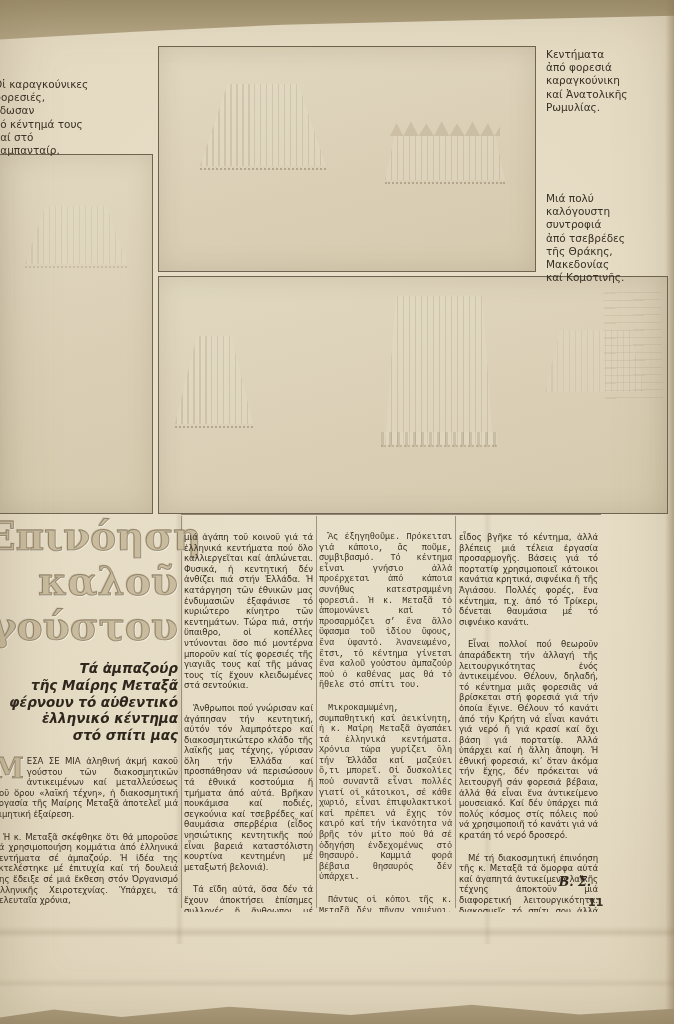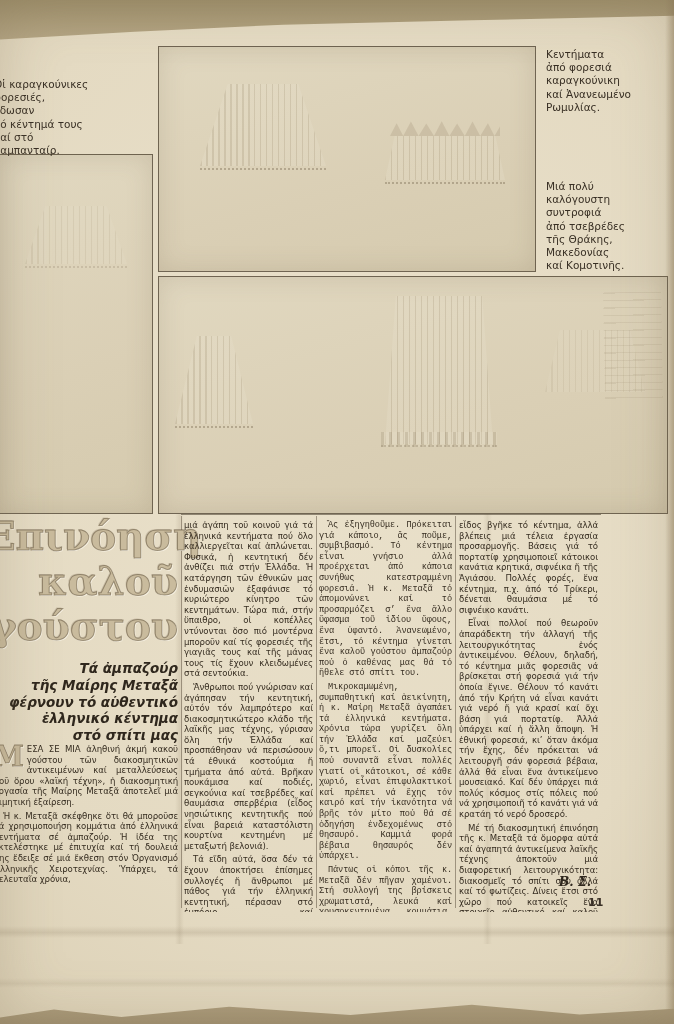--- a/index.html
+++ b/index.html
@@ -56,21 +56,21 @@
     font-family:"DejaVu Serif",serif;font-weight:700;font-size:39px;line-height:45px;
     text-align:right;white-space:pre-line;color:#c9bb9d;
     -webkit-text-stroke:1px rgba(99,84,60,.55);
     text-shadow:1px 1px 0 rgba(255,251,240,.75),-1px -1px 0 rgba(99,84,60,.22);}
   .subhead{position:absolute;left:0px;top:660px;width:178px;
     font-style:italic;font-weight:700;font-size:13.5px;line-height:16.8px;
     text-align:right;white-space:pre-line;color:#2f271d;}
 
   .bodycol{position:absolute;font-size:8.6px;line-height:10.6px;text-align:justify;
     color:#362d21;letter-spacing:-.1px;overflow:hidden;}
-  .bodycol p{margin:0 0 3px 0;}
+  .bodycol p{margin:12px 0 3px 0;}
   .bodycol p.ind{text-indent:9px;}
   .col1{left:-6px;top:744px;width:184px;height:166px;}
   .col2{left:184px;top:520px;width:129px;height:392px;}
   .col3{left:319px;top:520px;width:133px;height:392px;font-family:Liberation Mono, monospace;}
   .col4{left:459px;top:520px;width:139px;height:392px;}
 
   .dropcap{float:left;font-family:"DejaVu Serif",serif;font-weight:700;
     font-size:27px;line-height:26px;padding-right:3px;color:#c9bb9d;
     -webkit-text-stroke:.8px rgba(99,84,60,.6);
     text-shadow:1px 1px 0 rgba(255,250,238,.8);}
@@ -120,23 +120,23 @@
 
   <div class="caption" style="left:-6px;top:78px;width:150px;">Οἱ καραγκούνικες
 φορεσιές,
 ἔδωσαν
 τό κέντημά τους
 καί στό
 λαμπανταίρ.</div>
   <div class="caption" style="left:546px;top:48px;width:122px;">Κεντήματα
 ἀπό φορεσιά
 καραγκούνικη
-καί Ἀνανεωμένο
+καί Ἀνατολικῆς
 Ρωμυλίας.</div>
-  <div class="caption" style="left:546px;top:180px;width:122px;">Μιά πολύ
+  <div class="caption" style="left:546px;top:192px;width:122px;">Μιά πολύ
 καλόγουστη
 συντροφιά
 ἀπό τσεβρέδες
 τῆς Θράκης,
 Μακεδονίας
 καί Κομοτινῆς.</div>
 
   <div class="bleed-right"></div>
 
   <div class="hrule"></div>

